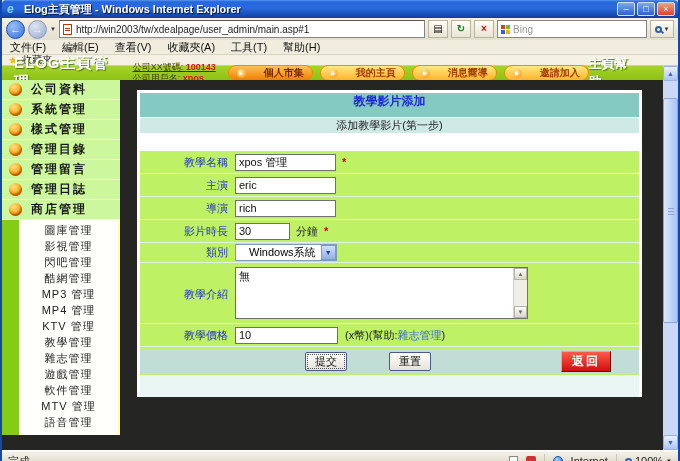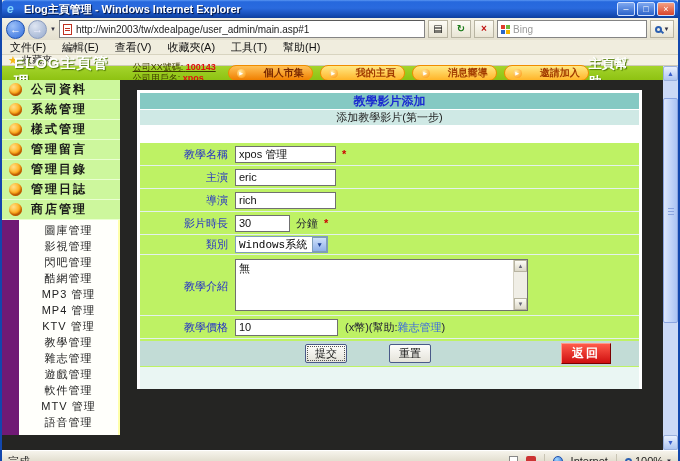--- a/index.html
+++ b/index.html
@@ -77,41 +77,41 @@
 
   .bodyrow{ display:flex; margin-right:15px; height:355px; }
 
   
   .sidebar{ width:118px; display:flex; flex-direction:column; }
   .mitem{ height:20px; background:#cdf79d; border-bottom:1px solid #e9ffd0; display:flex; align-items:center; }
   .micon{ width:13px; height:13px; border-radius:50%; margin:0 9px 0 7px;
     background:radial-gradient(circle at 35% 30%,#ffe08a,#ffb01e 50%,#e07800);
     box-shadow:inset -1px -2px 2px #b35400; }
   .mlabel{ font-size:12px; font-weight:bold; color:#1a1a1a; letter-spacing:2px; }
-  .subwrap{ flex:1; background:#701a75; padding-left:17px; }
+  .subwrap{ flex:1; background:#84cc16; padding-left:17px; }
   .sublist{ background:#fffffb; border-right:2px solid #ffffaa; height:100%; padding-top:2px; }
   .sitem{ height:16px; line-height:16px; font-size:11px; color:#222; text-align:center; letter-spacing:1px; }
 
   
   .main{ flex:1; background:#252523; }
   .panel{ width:505px; margin:10px 0 0 17px; background:#fff; padding:3px 3px 0 3px; }
-  .p-title{ height:16px; line-height:16px; background:#85c9c3; color:#1b2bd0; font-weight:bold;
+  .p-title{ height:24px; line-height:16px; background:#85c9c3; color:#1b2bd0; font-weight:bold;
     font-size:12px; text-align:center; }
   .p-sub{ height:15px; line-height:15px; background:#cfe9e5; font-size:11px; text-align:center; color:#222; margin-top:1px; }
   .p-body{ background:#bef264; margin-top:18px; }
   .frow{ display:flex; align-items:center; min-height:23px; border-bottom:1px solid #e3f1ed; }
   .frow.top{ align-items:flex-start; padding:4px 0; }
   .flabel{ width:88px; flex:none; text-align:right; color:#2430c8; font-size:11px; margin-right:7px; }
   .txt{ height:17px; border:1px solid #707070; font-size:11px; padding:0 3px; background:#fff;
     font-family:"Liberation Sans","DejaVu Sans",sans-serif; color:#111; }
   .w100{ width:101px; } .w55{ width:55px; } .w103{ width:103px; }
   .req{ color:#cc0000; font-weight:bold; margin-left:6px; font-size:11px; }
   .unit{ font-size:11px; color:#223; margin-left:6px; }
   .fakesel{ display:flex; align-items:center; height:17px; border:1px solid #7f9db9; background:#fff;
-    font-size:11px; padding-left:3px;font-family:Liberation Mono, monospace; }
+    font-size:11px; padding-left:13px; }
   .selarrow{ width:15px; height:15px; margin-left:5px; border:1px solid #7f9db9;
     background:linear-gradient(#cfe0fa,#8fb0e8); color:#1c3f94; font-size:7px; line-height:14px; text-align:center; }
   .ta{ width:293px; height:52px; border:1px solid #707070; background:#fff; position:relative;
     font-size:11px; padding:1px 16px 1px 3px; color:#111; }
   .tarail{ position:absolute; top:0; right:0; bottom:0; width:14px; background:#f0eee6; border-left:1px solid #d5d2c4;
     display:flex; flex-direction:column; justify-content:space-between; }
   .taarrow{ height:12px; background:linear-gradient(#fdfcf6,#dcd8c8); border:1px solid #b8b4a2;
     font-size:6px; color:#667; text-align:center; line-height:11px; }
   .note{ font-size:11px; color:#223; margin-left:7px; }
   .note a{ color:#3a6ae0; text-decoration:none; }
@@ -244,25 +244,25 @@
         <div class="mitem">
           <span class="micon"></span>
           <span class="mlabel">系統管理</span>
           </div>
         <div class="mitem">
           <span class="micon"></span>
           <span class="mlabel">樣式管理</span>
           </div>
         <div class="mitem">
           <span class="micon"></span>
+          <span class="mlabel">管理目錄</span>
+          </div>
+        <div class="mitem">
+          <span class="micon"></span>
           <span class="mlabel">管理留言</span>
-          </div>
-        <div class="mitem">
-          <span class="micon"></span>
-          <span class="mlabel">管理目錄</span>
           </div>
         <div class="mitem">
           <span class="micon"></span>
           <span class="mlabel">管理日誌</span>
           </div>
         <div class="mitem">
           <span class="micon"></span>
           <span class="mlabel">商店管理</span>
           </div>
         <div class="subwrap">

